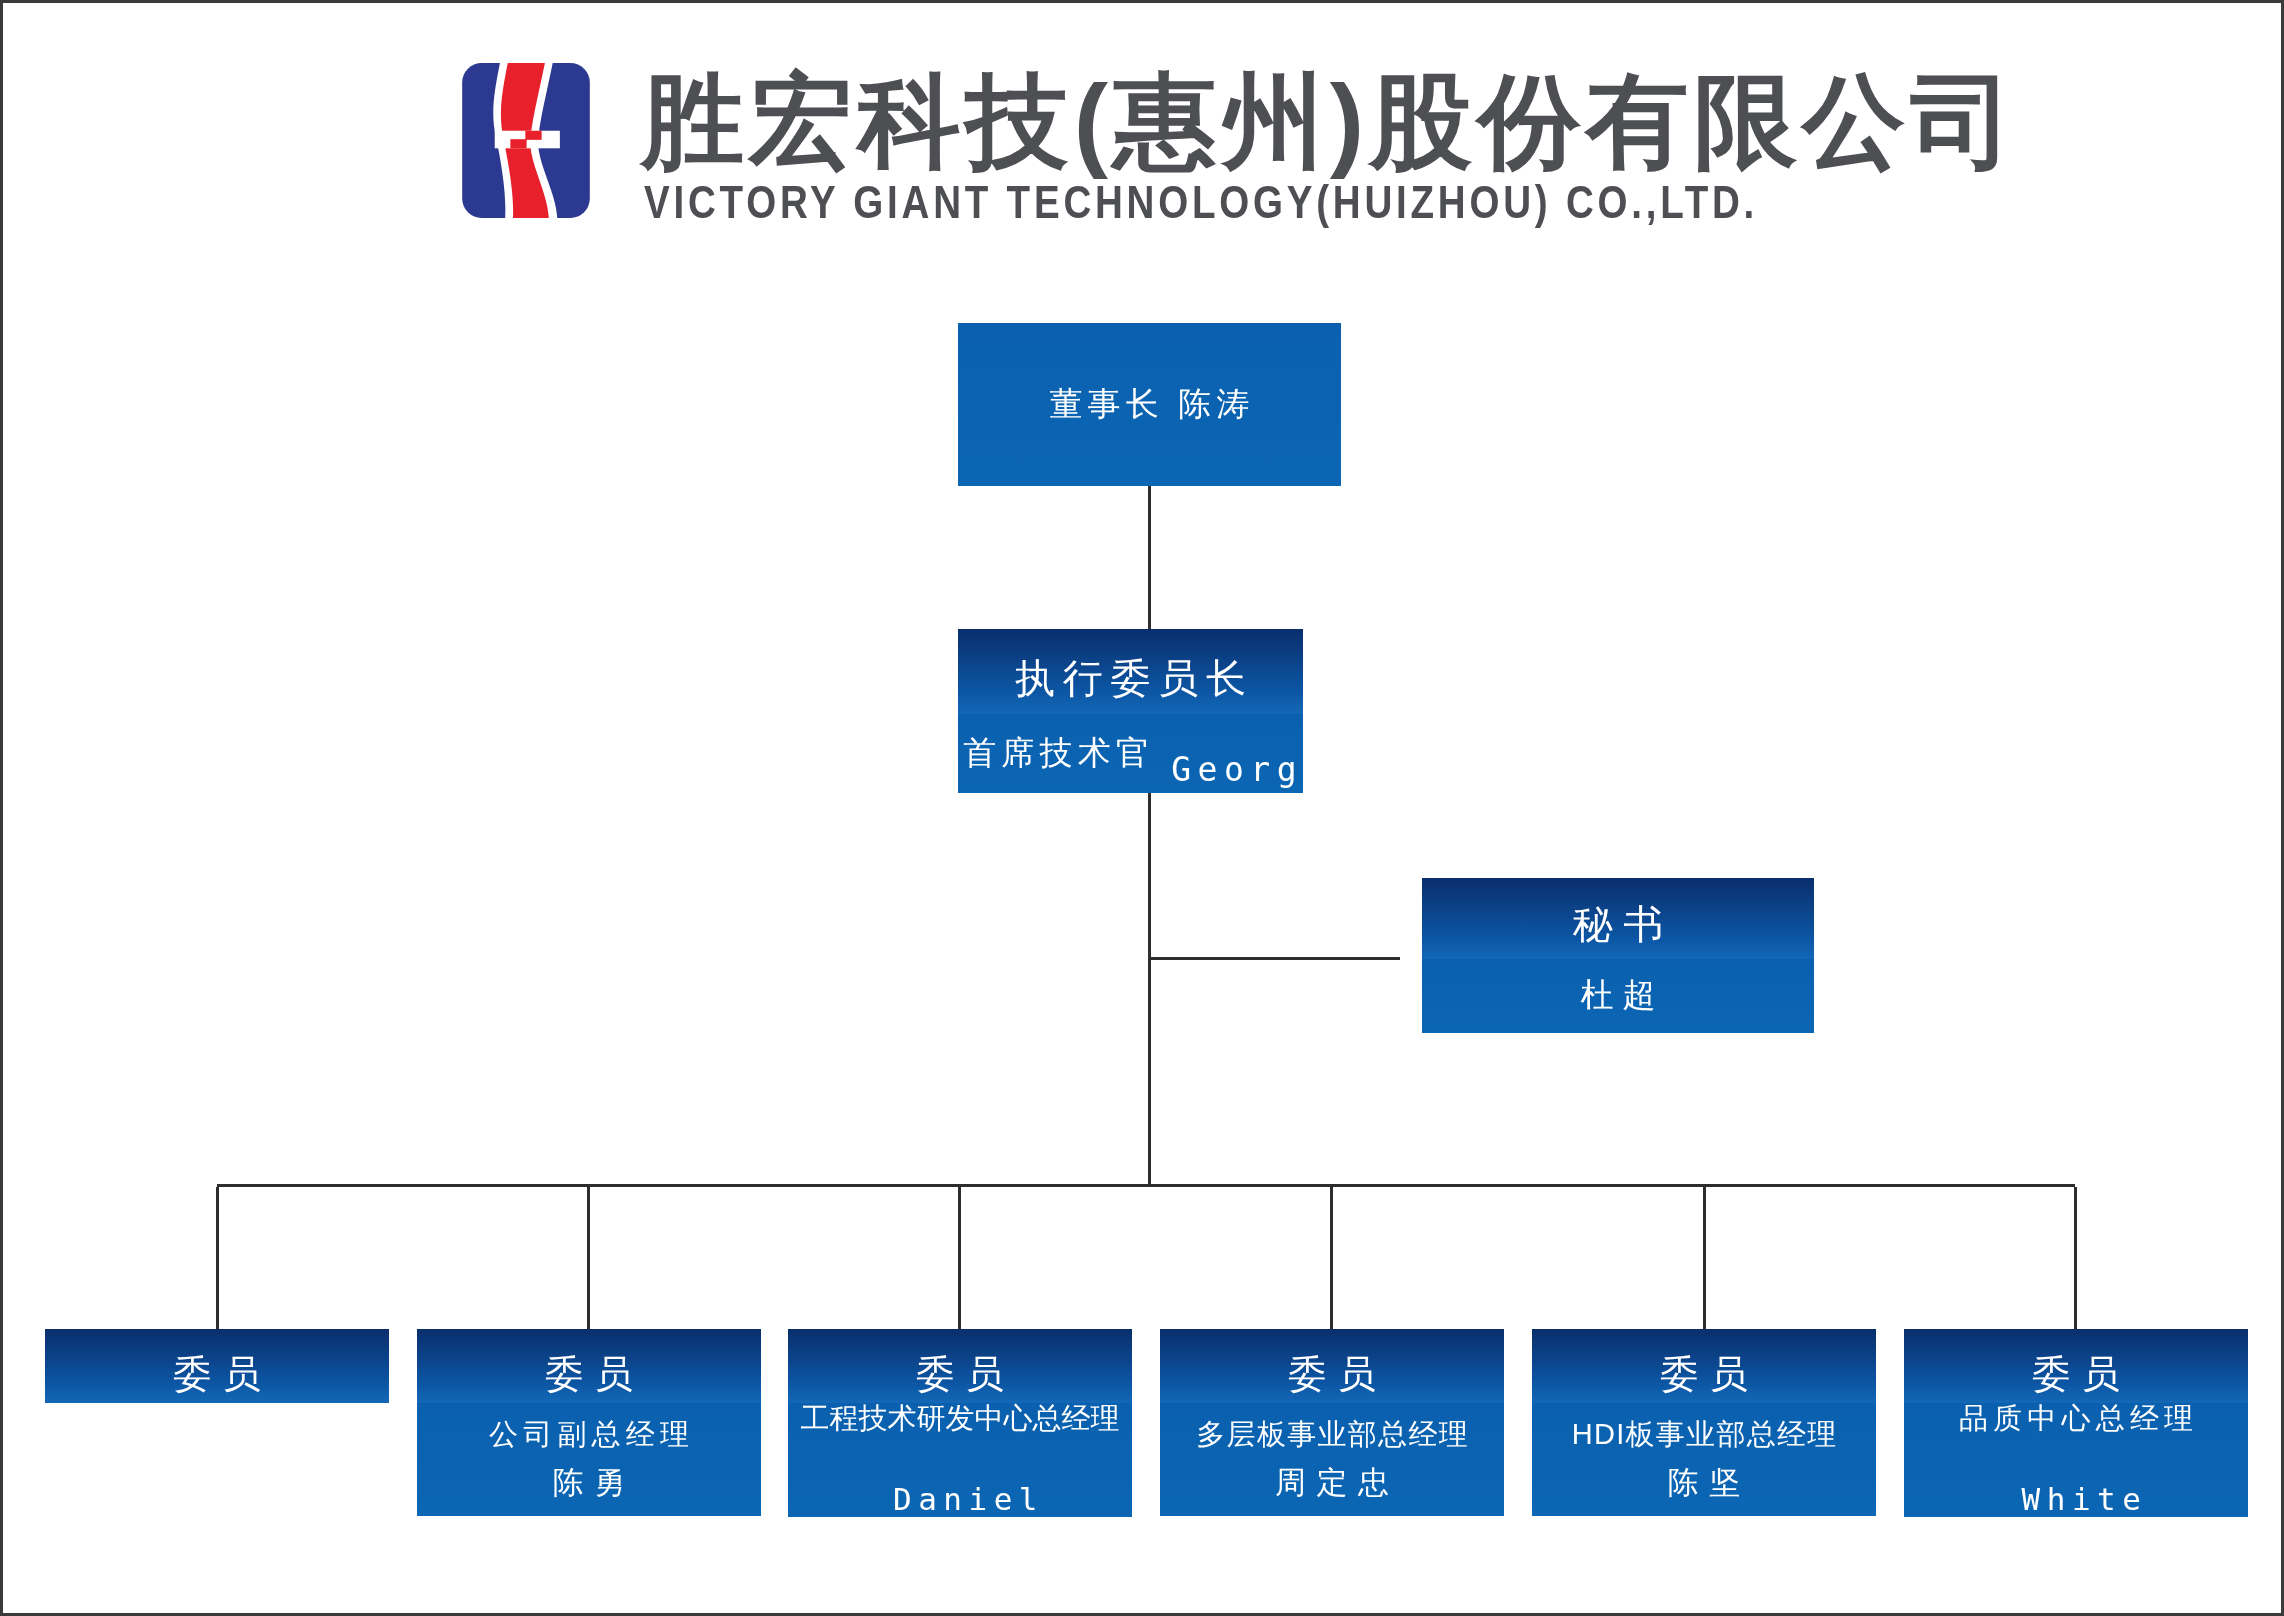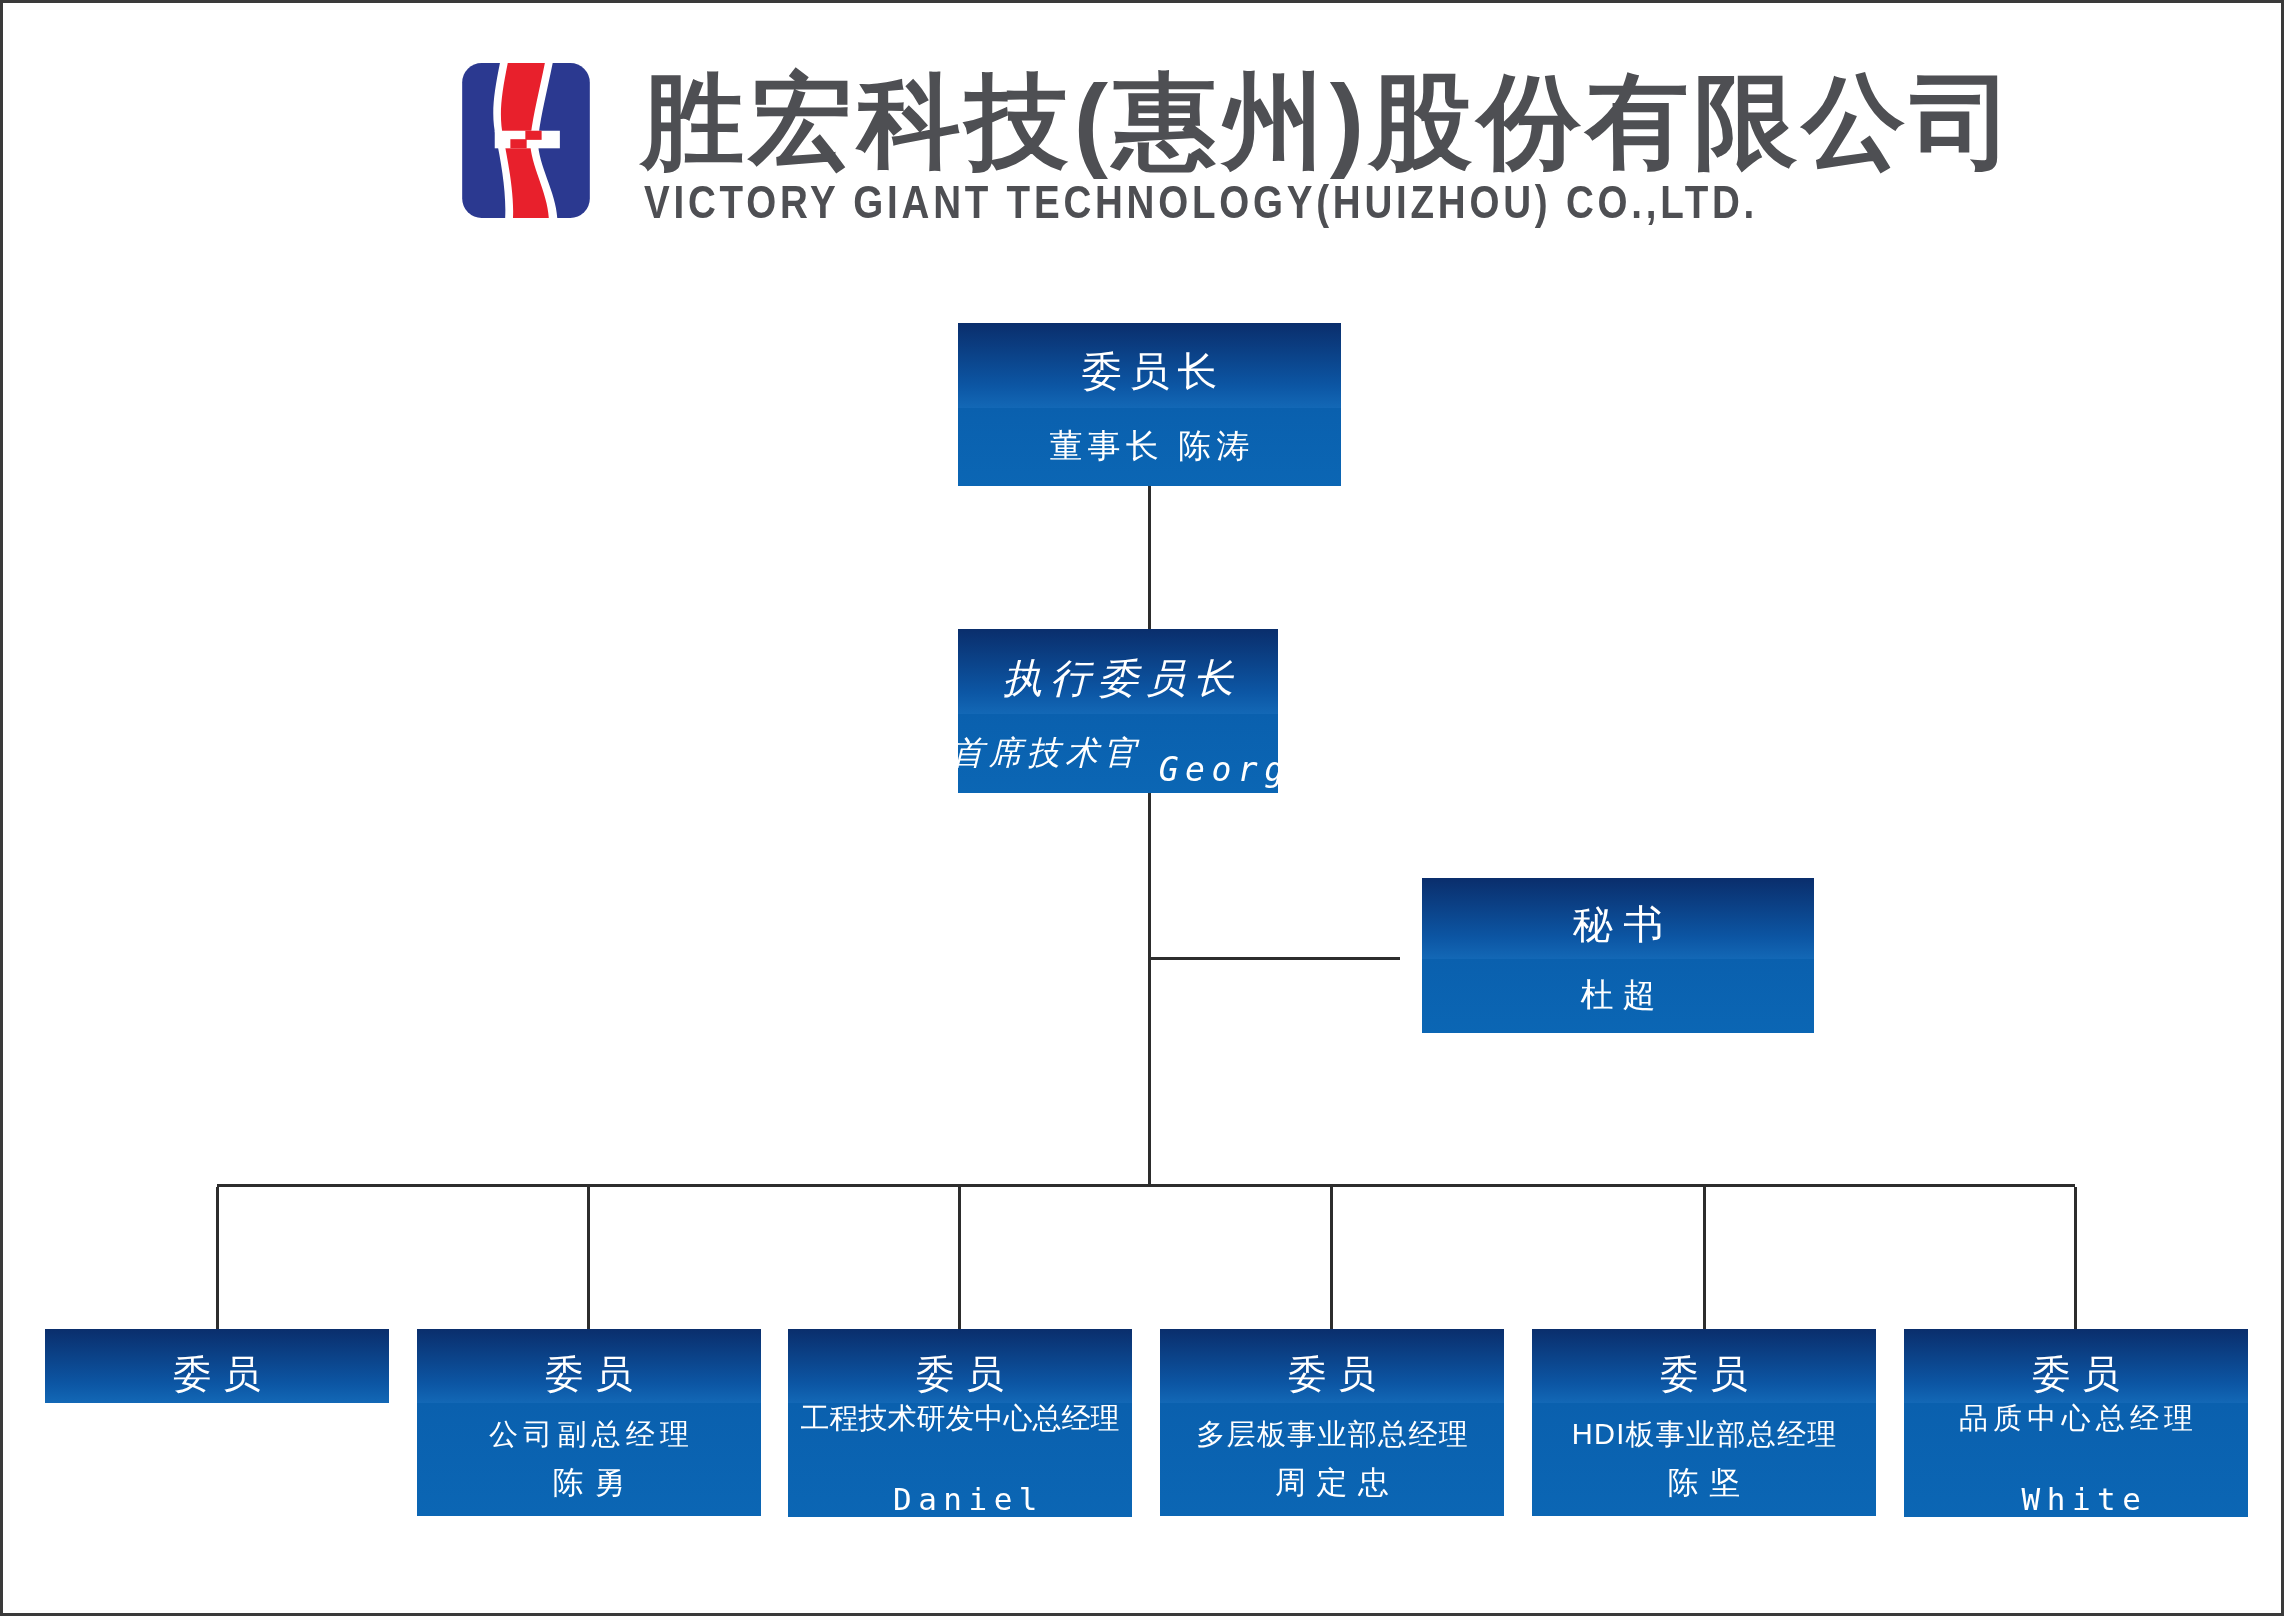--- a/index.html
+++ b/index.html
@@ -91,25 +91,24 @@
   <div class="ln" style="left:1146px;top:954px;width:251px;height:2.6px;"></div>
   <div class="ln" style="left:214px;top:1181px;width:1858px;height:2.6px;"></div>
   <div class="ln" style="left:213px;top:1184px;width:2.6px;height:143px;"></div>
   <div class="ln" style="left:584px;top:1184px;width:2.6px;height:143px;"></div>
   <div class="ln" style="left:955px;top:1184px;width:2.6px;height:143px;"></div>
   <div class="ln" style="left:1327px;top:1184px;width:2.6px;height:143px;"></div>
   <div class="ln" style="left:1700px;top:1184px;width:2.6px;height:143px;"></div>
   <div class="ln" style="left:2071px;top:1184px;width:2.6px;height:143px;"></div>
 
   <div class="box" style="left:955px;top:320px;width:383px;height:163px;">
-    <div class="bt">委员长</div>
     <div class="bn">董事长 陈涛</div>
   </div>
 
-  <div class="box" style="left:955px;top:626px;width:320px;height:164px;font-style:italic;">
+  <div class="box" style="left:955px;top:626px;width:345px;height:164px;">
     <div class="bt">执行委员长</div>
     <div class="bn">
       <span>首席技术官</span>
       <span class="latin">Georg</span>
     </div>
   </div>
 
   <div class="box secretary" style="left:1395px;top:875px;width:392px;height:155px;margin-left:24px;">
     <div class="bt">秘书</div>
     <div class="bn">杜超</div>

